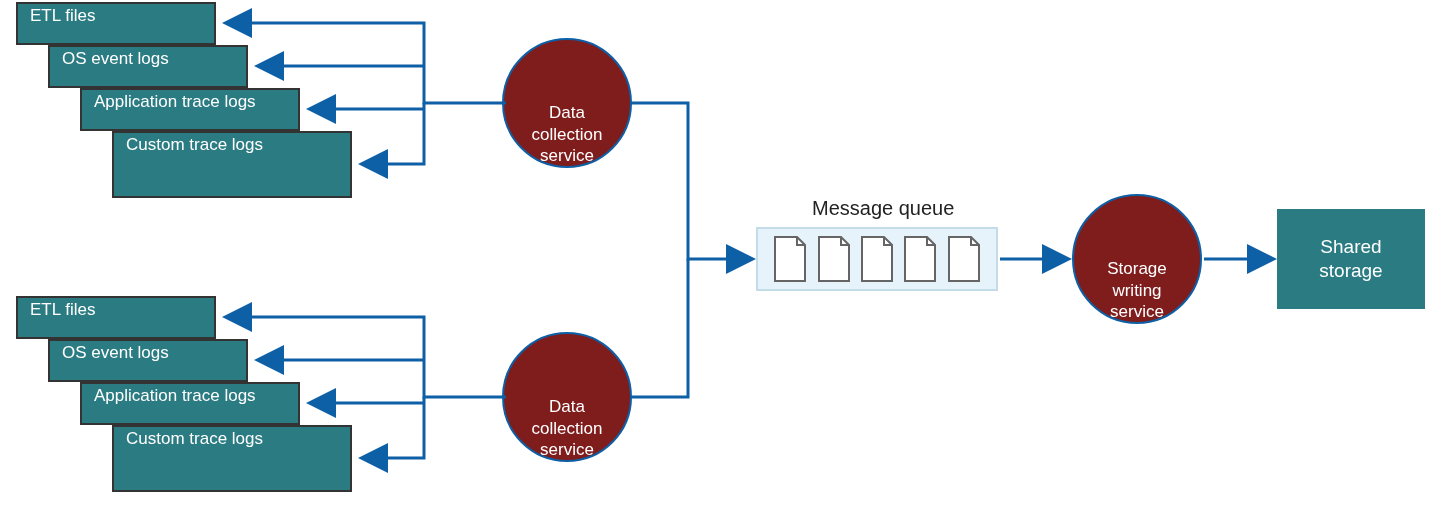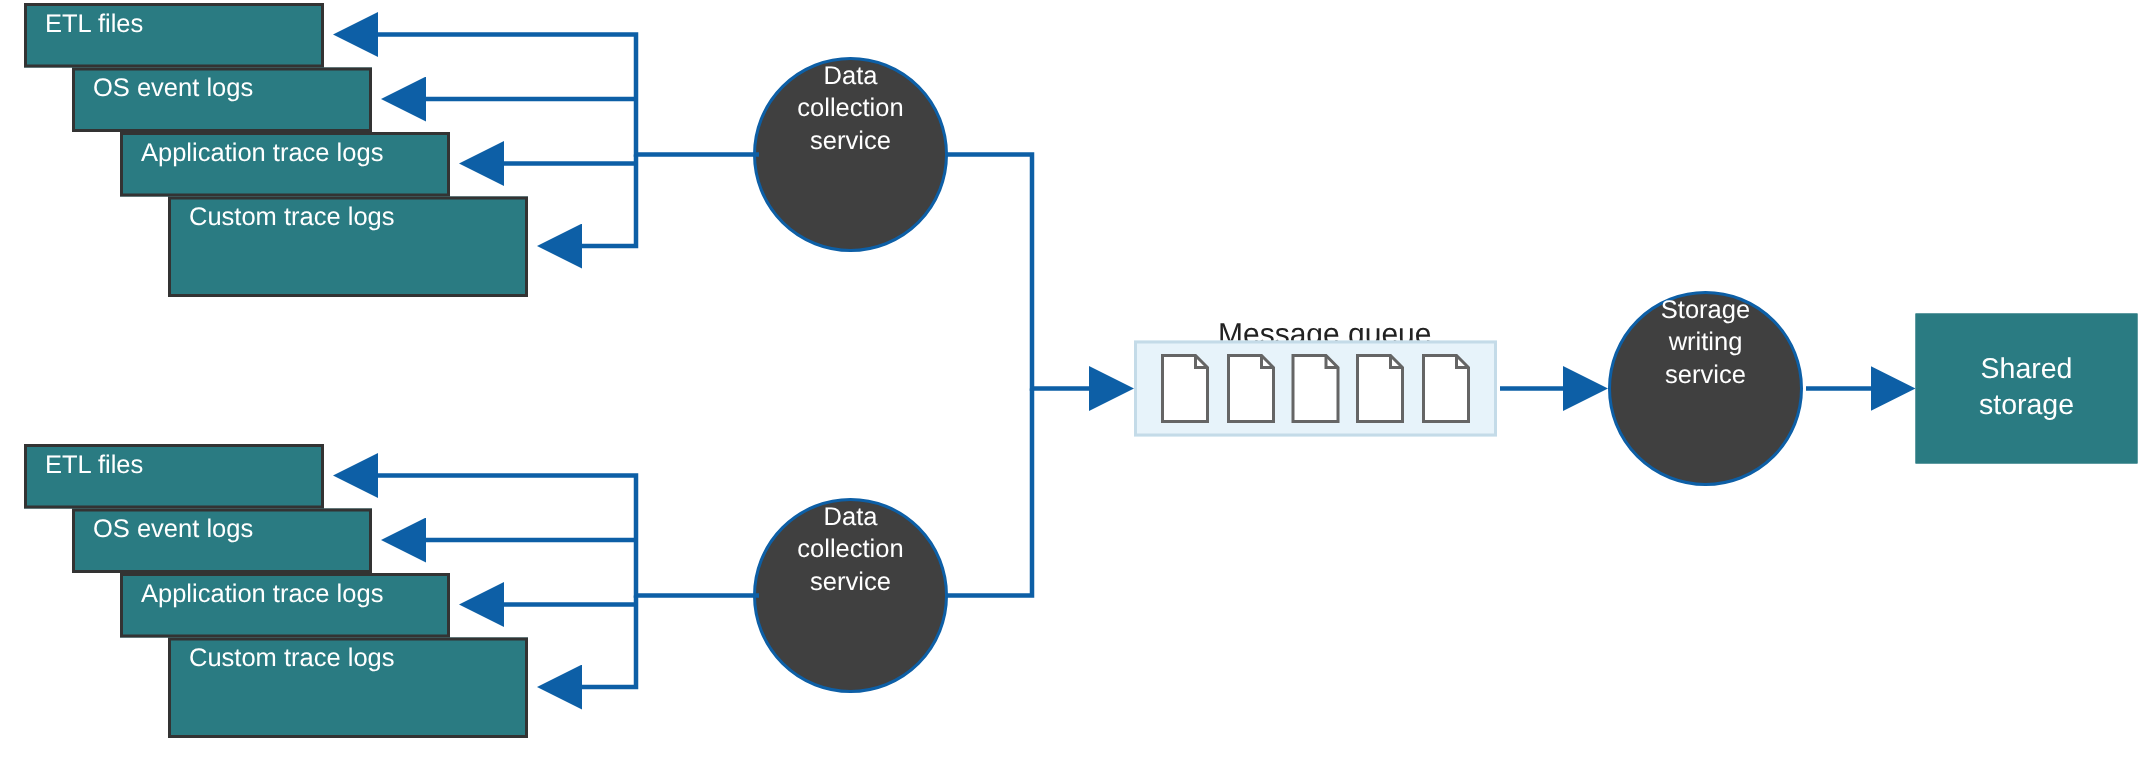--- a/index.html
+++ b/index.html
@@ -17,28 +17,28 @@
     position: absolute;
     background: #2a7b82;
     border: 2px solid #333;
     box-sizing: border-box;
     color: #fff;
     font-size: 17px;
     padding: 2px 12px;
   }
   .circle {
     position: absolute;
-    background: #404040;
+    background: #7f1d1d;
     border: 2px solid #0d5fa6;
     border-radius: 50%;
     color: #fff;
     font-size: 17px;
     text-align: center;
     display: flex;
-    align-items: flex-start;
+    align-items: flex-end;
     justify-content: center;
     box-sizing: border-box;
   }
   .storage-box {
     position: absolute;
     background: #2a7b82;
     border: 2px solid #2a7b82;
     box-sizing: border-box;
     color: #fff;
     font-size: 19px;
@@ -85,21 +85,21 @@
   <span style="line-height:1.25; display:block; white-space:pre-line;">Data
 collection
 service</span>
 </div>
 <div class="circle" style="left:502px; top:332px; width:130px; height:130px;">
   <span style="line-height:1.25; display:block; white-space:pre-line;">Data
 collection
 service</span>
 </div>
 
-<div class="queue-label" style="left:812px; top:212px;">Message queue</div>
+<div class="queue-label" style="left:812px; top:197px;">Message queue</div>
 <div class="queue" style="left:756px; top:227px; width:242px; height:64px;">
   <span class="doc">
       <svg viewBox="0 0 38 48" width="38" height="48">
         <path d="M4 2 H26 L34 10 V46 H4 Z" fill="#ffffff" stroke="#656565" stroke-width="2"></path>
         <path d="M26 2 V10 H34" fill="none" stroke="#656565" stroke-width="2"></path>
       </svg>
     </span>
   <span class="doc">
       <svg viewBox="0 0 38 48" width="38" height="48">
         <path d="M4 2 H26 L34 10 V46 H4 Z" fill="#ffffff" stroke="#656565" stroke-width="2"></path>

